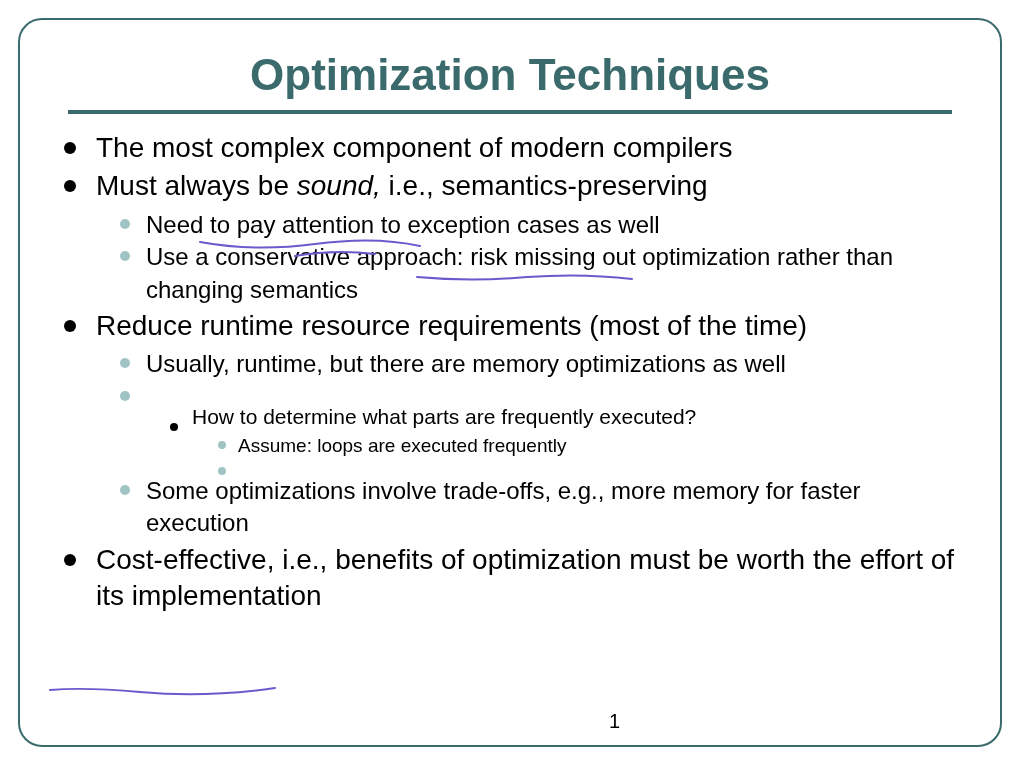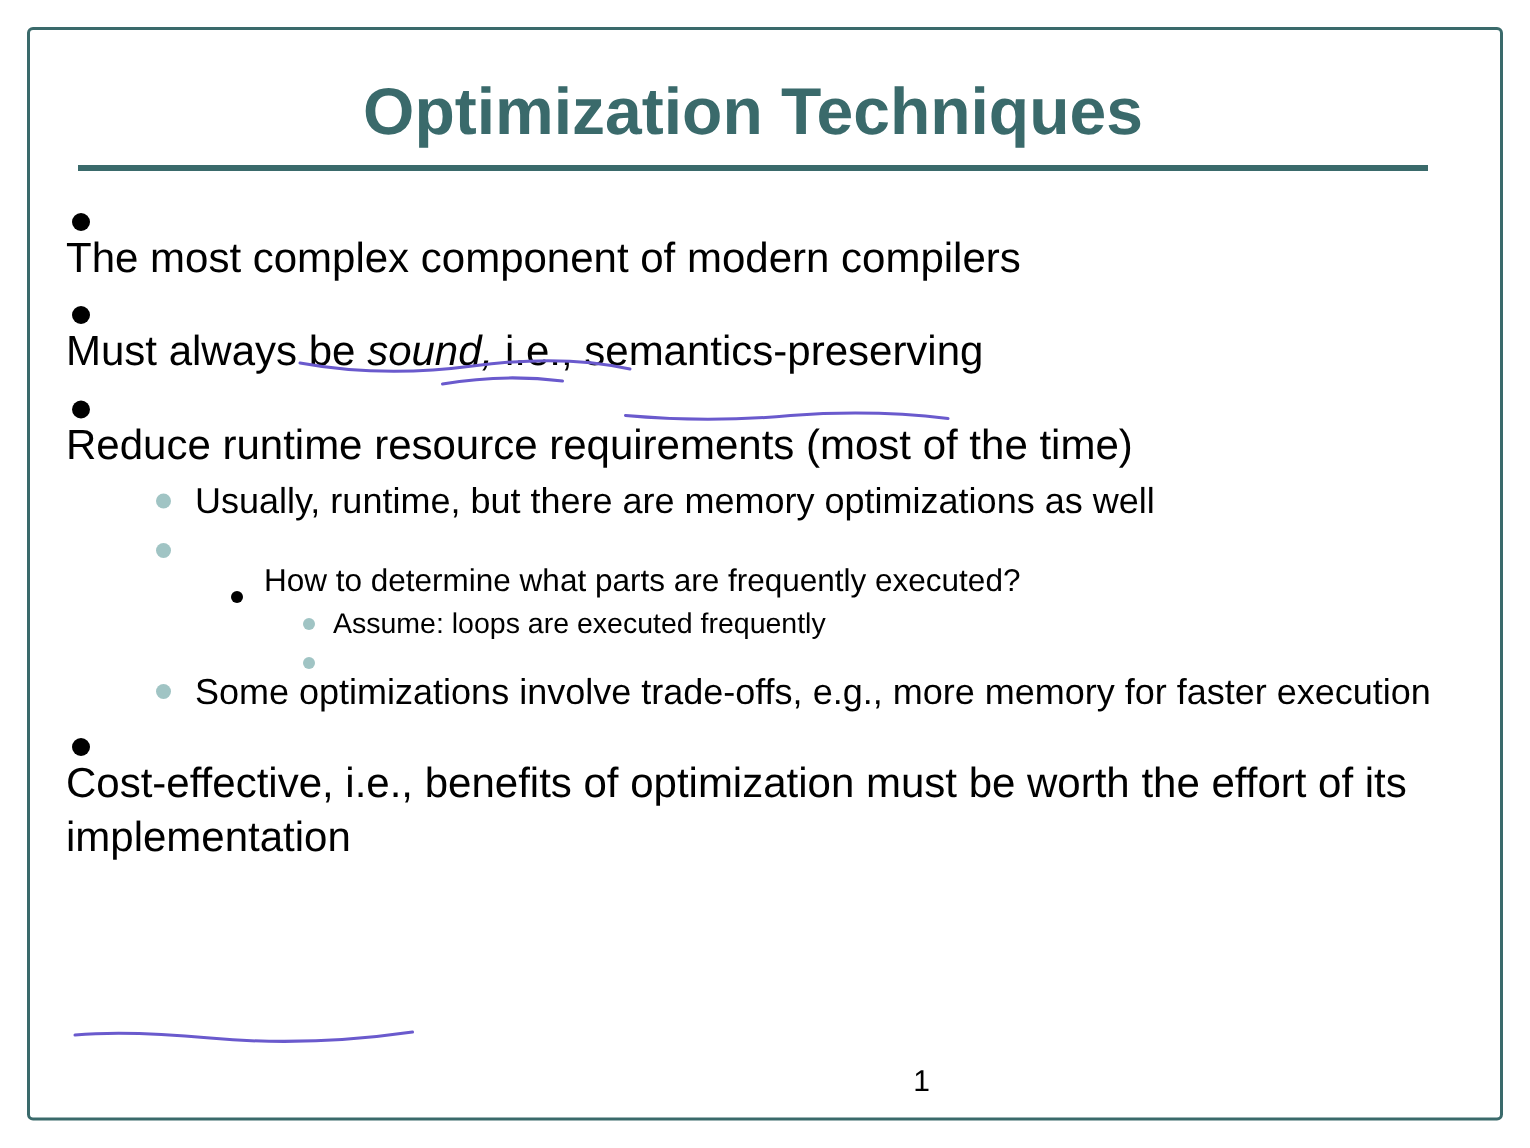--- a/index.html
+++ b/index.html
@@ -10,37 +10,37 @@
       font-family: Arial, Helvetica, sans-serif;
       position: relative;
     }
     .slide {
       position: absolute;
       top: 18px;
       left: 18px;
       right: 18px;
       bottom: 18px;
       border: 2.5px solid #3a6a6b;
-      border-radius: 4px;
-      padding: 30px 40px 30px 24px;
+      border-radius: 24px;
+      padding: 30px 40px 30px 40px;
     }
     .title {
       text-align: center;
       color: #3a6a6b;
       font-size: 44px;
       font-weight: bold;
       margin-bottom: 10px;
     }
     .title-underline {
       border-bottom: 4px solid #3a6a6b;
       margin: 0 8px 16px 8px;
     }
     ul { list-style: none; }
     .lvl1 > li { margin-bottom: 2px; }
-    .lvl1 > li > .row { display: flex; align-items: flex-start; flex-direction: column; }
+    .lvl1 > li > .row { display: flex; align-items: flex-start; }
     .lvl1 .bullet1 {
       width: 12px; height: 12px; background: #000; border-radius: 50%;
       flex-shrink: 0; margin-top: 12px; margin-right: 20px; margin-left: 4px;
     }
     .lvl1 .text1 { font-size: 28px; line-height: 1.3; color: #000; }
     .italic { font-style: italic; text-align: center; }
     .lvl2 { margin-left: 60px; margin-top: 4px; }
     .lvl2 > li > .row { display: flex; align-items: flex-start; }
     .lvl2 .bullet2 {
       width: 10px; height: 10px; background: #a0c4c4; border-radius: 50%;
@@ -89,20 +89,34 @@
       </div>
     </li>
 
     <li>
       <div class="row">
         <div class="bullet1"></div>
         <div class="text1">
           <span>Must always be </span><span class="italic">sound,</span><span> i.e., semantics-preserving</span>
         </div>
       </div>
+      <ul class="lvl2">
+        <li>
+          <div class="row">
+            <div class="bullet2"></div>
+            <div class="text2">Need to pay attention to exception cases as well</div>
+          </div>
+        </li>
+        <li>
+          <div class="row">
+            <div class="bullet2"></div>
+            <div class="text2">Use a conservative approach: risk missing out optimization rather than changing semantics</div>
+          </div>
+        </li>
+      </ul>
     </li>
 
     <li>
       <div class="row">
         <div class="bullet1"></div>
         <div class="text1">Reduce runtime resource requirements (most of the time)</div>
       </div>
       <ul class="lvl2">
         <li>
           <div class="row">

